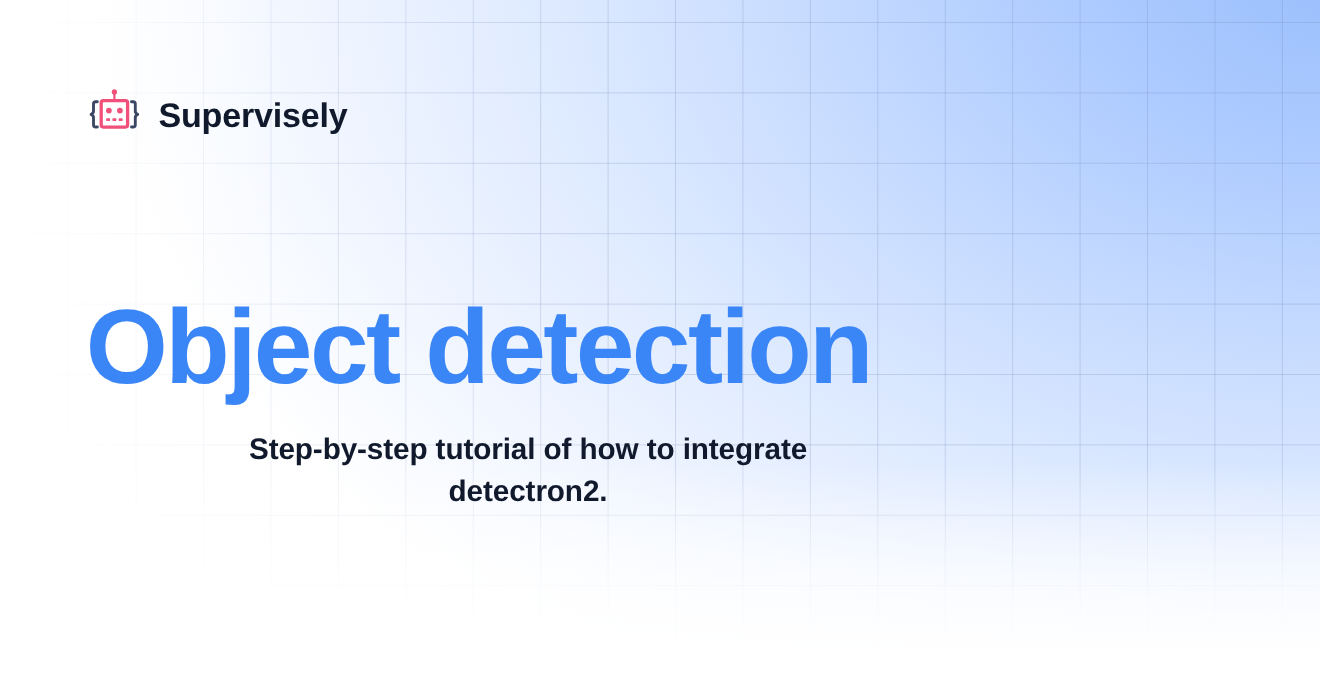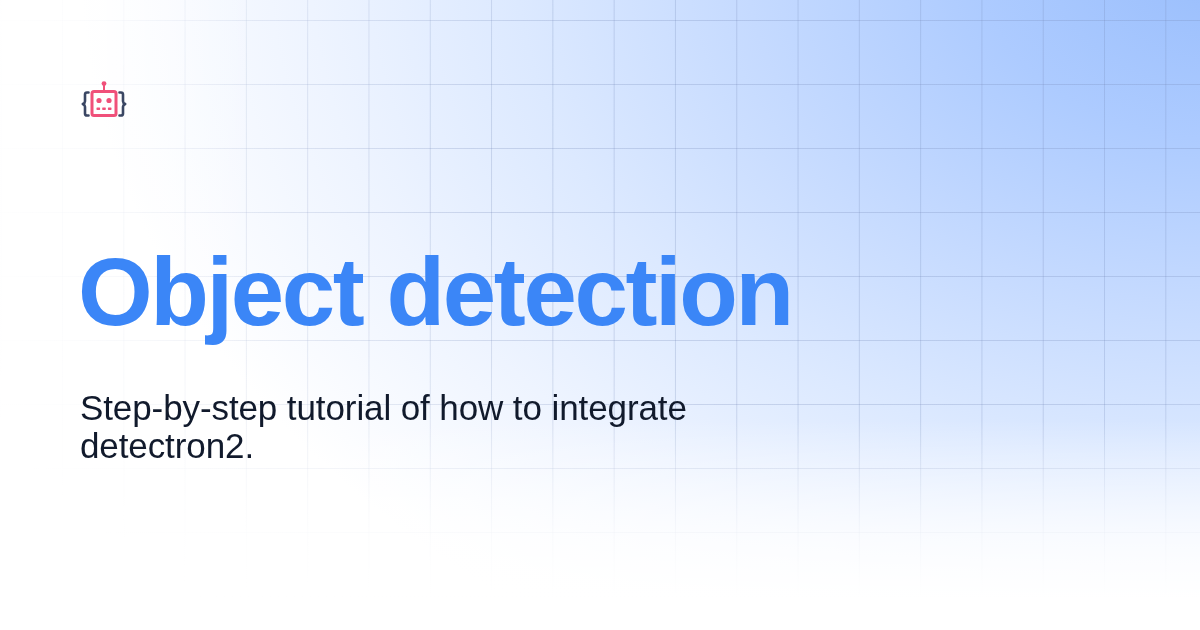--- a/index.html
+++ b/index.html
@@ -80,41 +80,42 @@
       font-size: 31px;
       font-weight: 700;
       color: #111a2c;
       letter-spacing: -0.2px;
       line-height: 1;
     }
 
     .title {
       position: absolute;
       left: 78px;
-      top: 239px;
+      top: 263px;
       margin: 0;
       font-size: 96px;
       font-weight: 700;
       color: #3b86f7;
       letter-spacing: -2.4px;
       line-height: 1.1;
       white-space: nowrap;
     }
 
     .subtitle {
       position: absolute;
       left: 80px;
       top: 389px;
       width: 800px;
       margin: 0;
-      font-size: 35px;
-      font-weight: 400;
+      font-size: 27px;
+      font-weight: 700;
       color: #111a2c;
       line-height: 38.3px;
       letter-spacing: -0.1px;
+      text-align: center;
     }
     .subtitle span {
       display: block;
       white-space: nowrap;
     }
   </style>
 </head>
 <body>
 
 <div class="card">
@@ -135,20 +136,21 @@
 
       <rect x="12" y="11.5" width="24" height="24" rx="2" fill="none" stroke="#f0507a" stroke-width="3"></rect>
 
       <circle cx="19" cy="20.5" r="2.6" fill="#f0507a"></circle>
       <circle cx="29" cy="20.5" r="2.6" fill="#f0507a"></circle>
 
       <rect x="16.5" y="27.5" width="3.6" height="2.4" rx="0.6" fill="#f0507a"></rect>
       <rect x="22.2" y="27.5" width="3.6" height="2.4" rx="0.6" fill="#f0507a"></rect>
       <rect x="27.9" y="27.5" width="3.6" height="2.4" rx="0.6" fill="#f0507a"></rect>
     </svg>
+    <span class="brand-name">Supervisely</span>
   </div>
 
   <h1 class="title">Object detection</h1>
 
   <p class="subtitle">
     <span>Step-by-step tutorial of how to integrate</span>
     <span>detectron2.</span>
   </p>
 </div>
 

